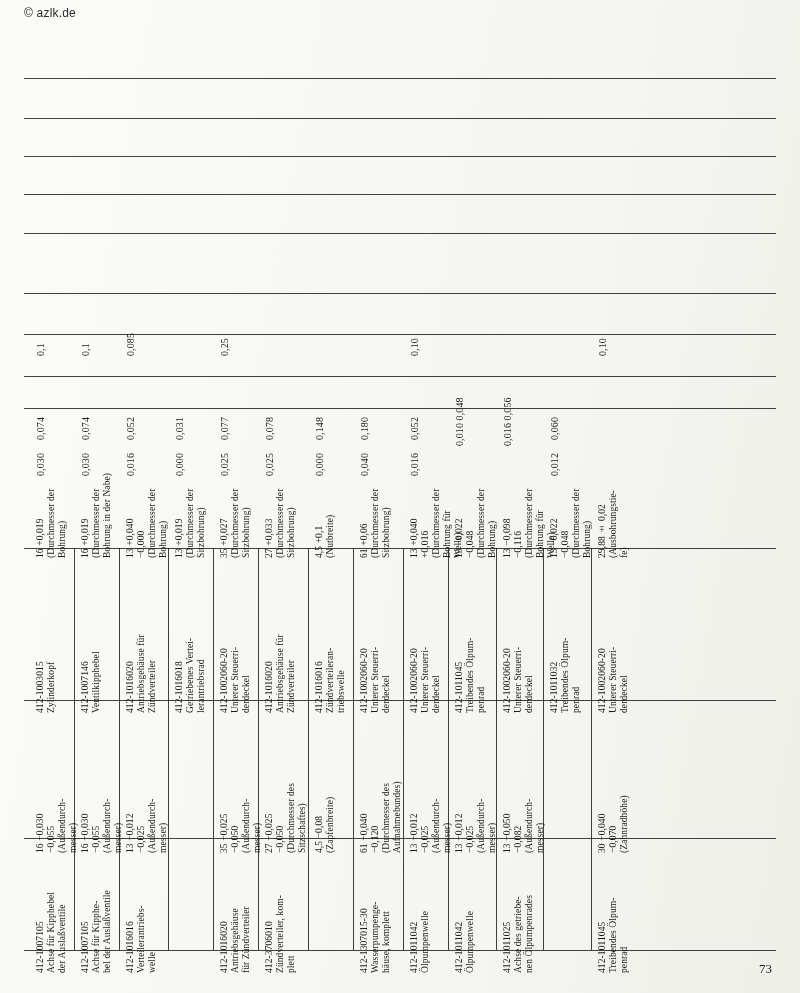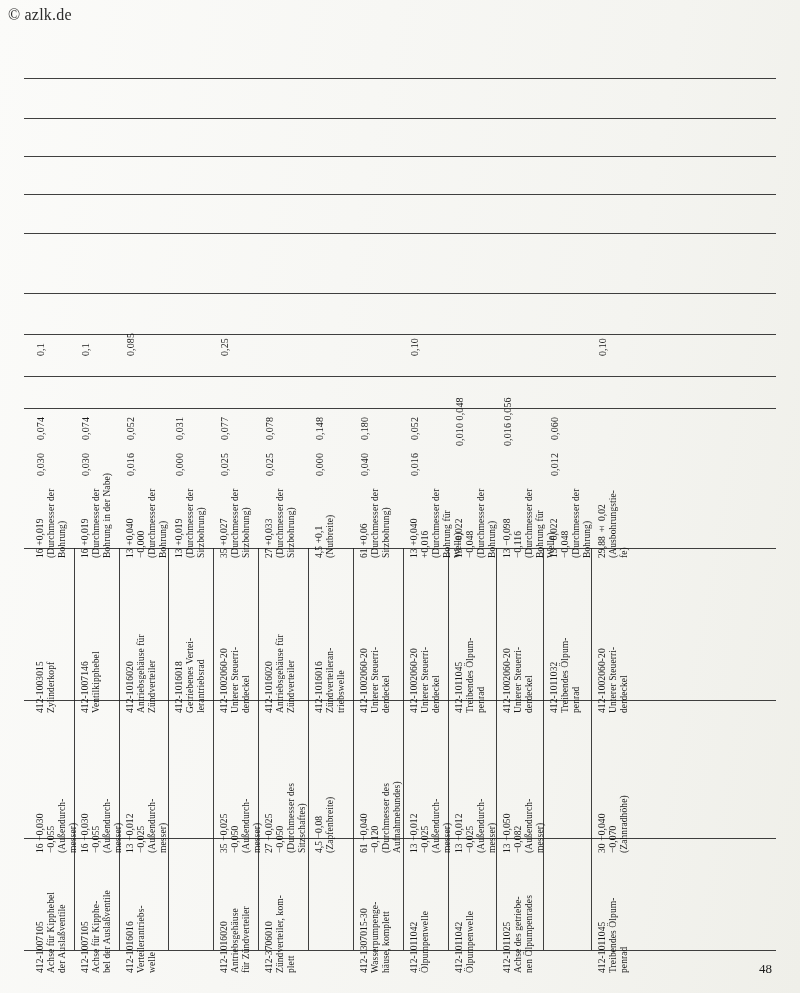--- a/index.html
+++ b/index.html
@@ -11,23 +11,23 @@
     position:relative;
     overflow:hidden;
   }
   
   .page{
     position:absolute;inset:0;
     background:
       linear-gradient(100deg, #fbfbf9 0%, #f7f7f4 40%, #f4f4f0 70%, #efefe9 100%);
   }
   .watermark{
-    position:absolute;left:8px;top:6px;
-    font-size:16px;color:#2a2a2a;
-    font-family:Liberation Serif, serif;
+    position:absolute;left:24px;top:6px;
+    font-size:12px;color:#2a2a2a;
+    font-family:Liberation Sans, sans-serif;
     letter-spacing:.2px;
   }
   .page-number{
     position:absolute;right:28px;bottom:16px;
     font-size:13px;color:#1b1b1b;
   }
   
   .ghost{
     position:absolute;right:30px;top:12px;
     width:150px;height:44px;
@@ -301,14 +301,14 @@
 derdeckel</div>
         <div class="cell " style="top: 620px; left: 0px; height: 155px; width: 46px;">30 −0,040
 −0,070
 (Zahnradhöhe)</div>
         <div class="cell " style="top: 760px; left: 0px; height: 135px; width: 46px;">412-1011045
 Treibendes   Ölpum-
 penrad</div>
       </div>
     </div>
 
-  <div class="page-number">48</div>
+  <div class="page-number">73</div>
 </div>
 
 </body></html>

